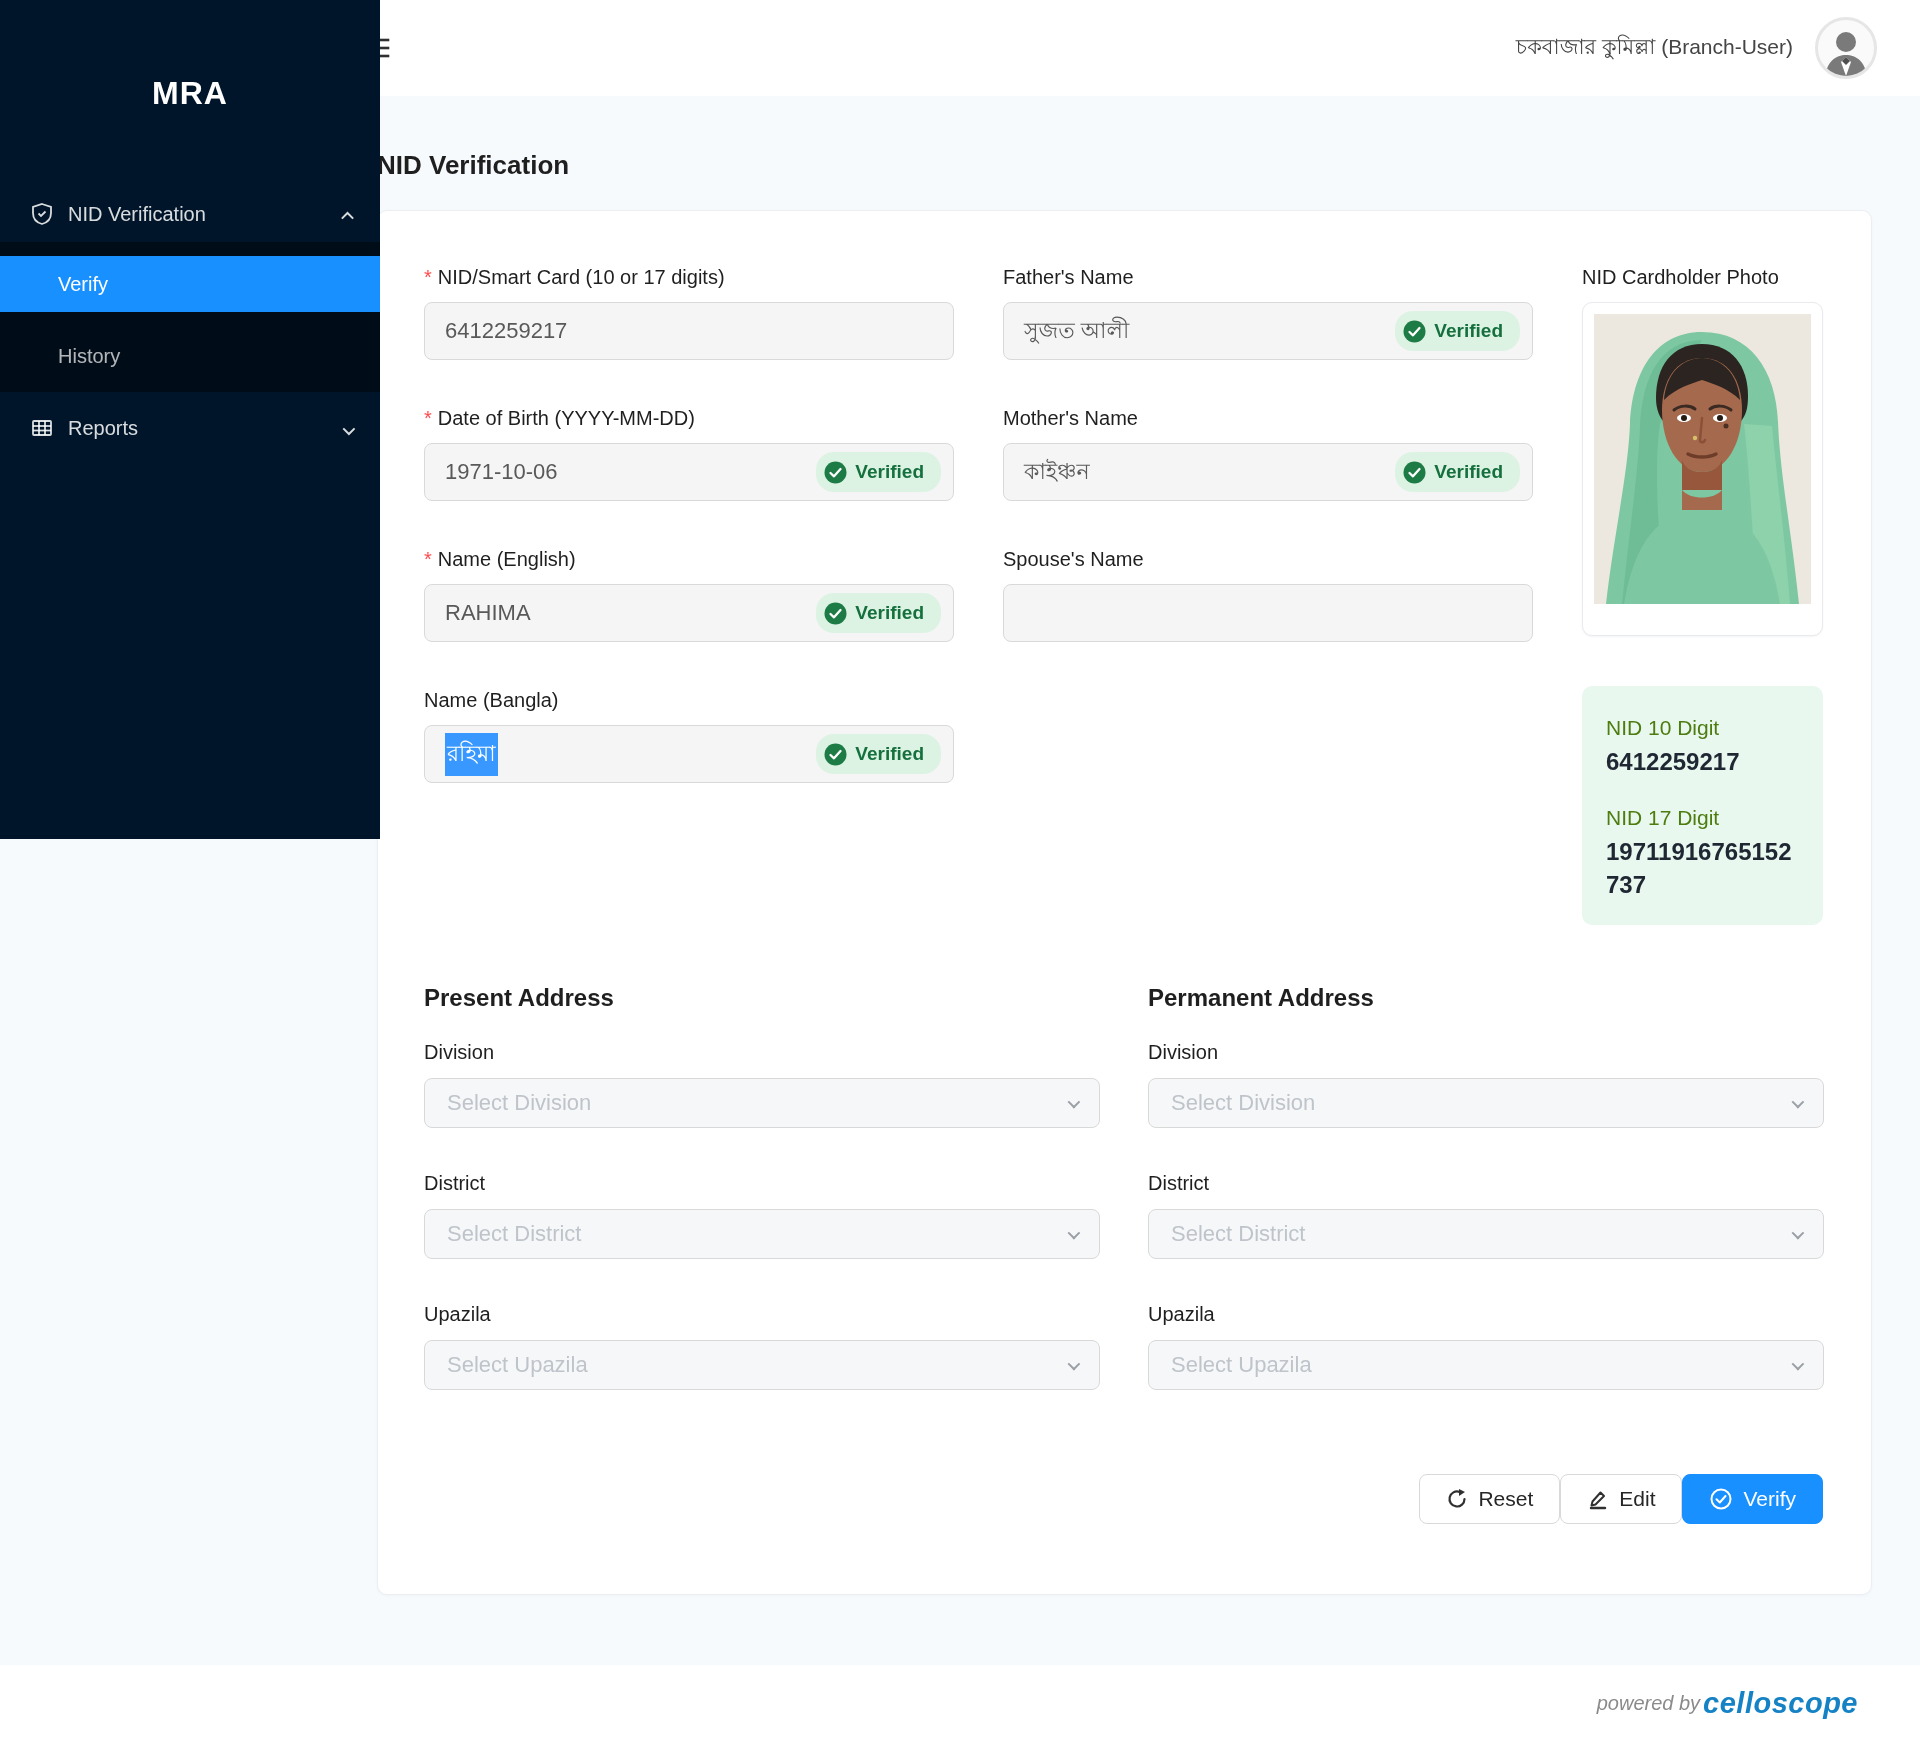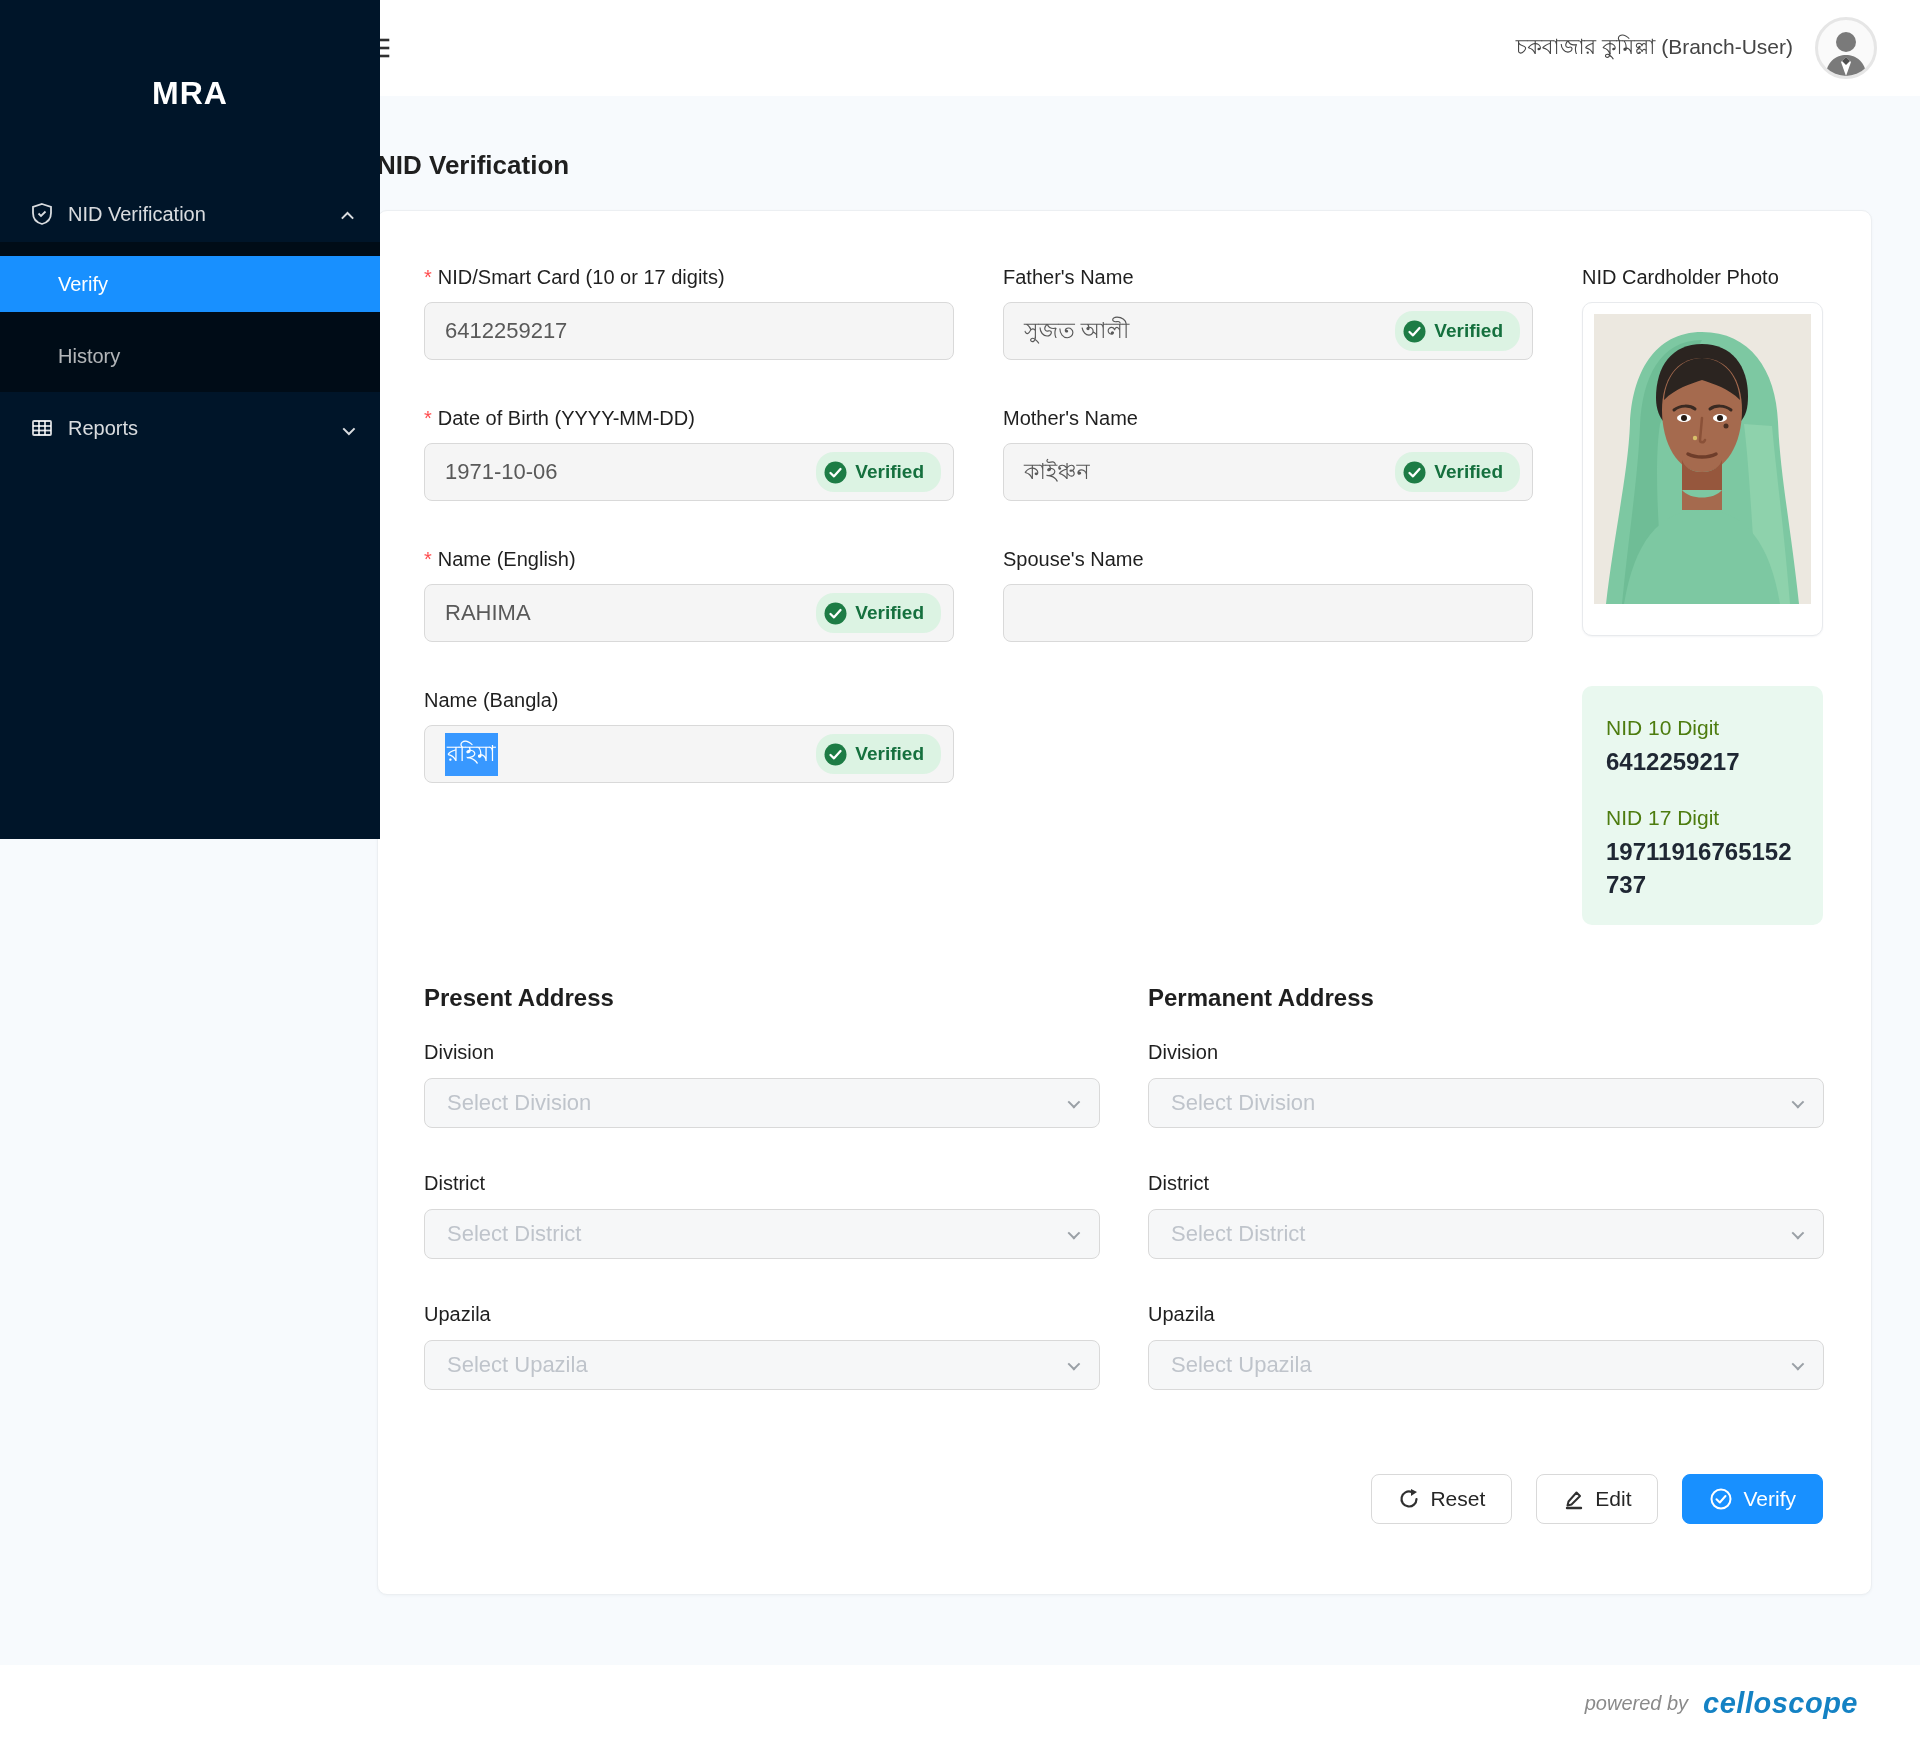--- a/index.html
+++ b/index.html
@@ -141,36 +141,36 @@
     display:flex; align-items:center;
     padding: 0 22px;
     font-size:22px; color:#bfc4cb;
     cursor:pointer;
   }
   .select .chev { margin-left:auto; color:#9aa0a6; }
 
   
   .actions {
     margin-top: 40px;
-    display:flex; justify-content:flex-end; gap:24px;
+    display:flex; justify-content:flex-end; gap:0;
   }
   .btn {
     height:50px; border-radius:8px;
     display:flex; align-items:center; justify-content:center; gap:10px;
     font-size:21px; cursor:pointer; border:1px solid #d9d9d9;
     background:#fff; color:#262626; padding: 0 26px;
   }
   .btn.primary { background:#1890ff; border-color:#1890ff; color:#fff; }
 
   
   .footer {
     position:absolute; left:0; bottom:0; width:100%; height:76px;
     background:#ffffff;
     display:flex; align-items:center; justify-content:flex-end;
-    padding-right:62px; gap: 15px;
+    padding-right:62px; gap: 3px;
   }
   .powered { font-size: 20px; font-style: italic; color:#8a8a8a; }
   .cello { font-size: 29px; font-style: italic; font-weight: bold; color:#1482c4; letter-spacing: 0.5px; }
 </style>
 </head>
 <body>
 
 <aside class="sidebar">
   <div class="brand">
     <span class="brand-text">MRA</span>

